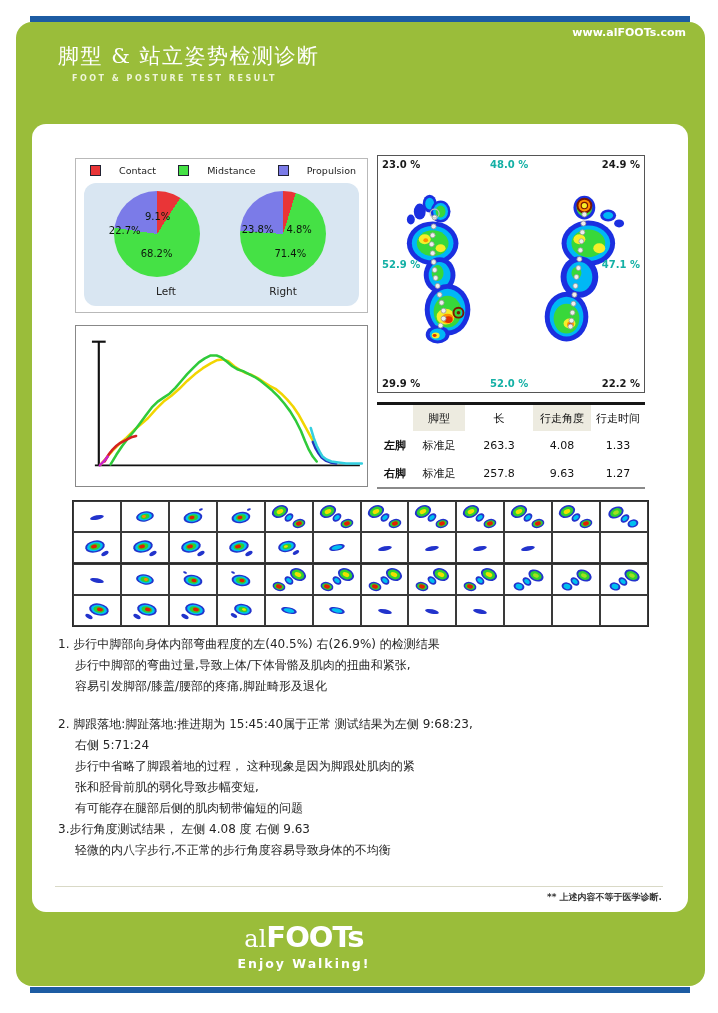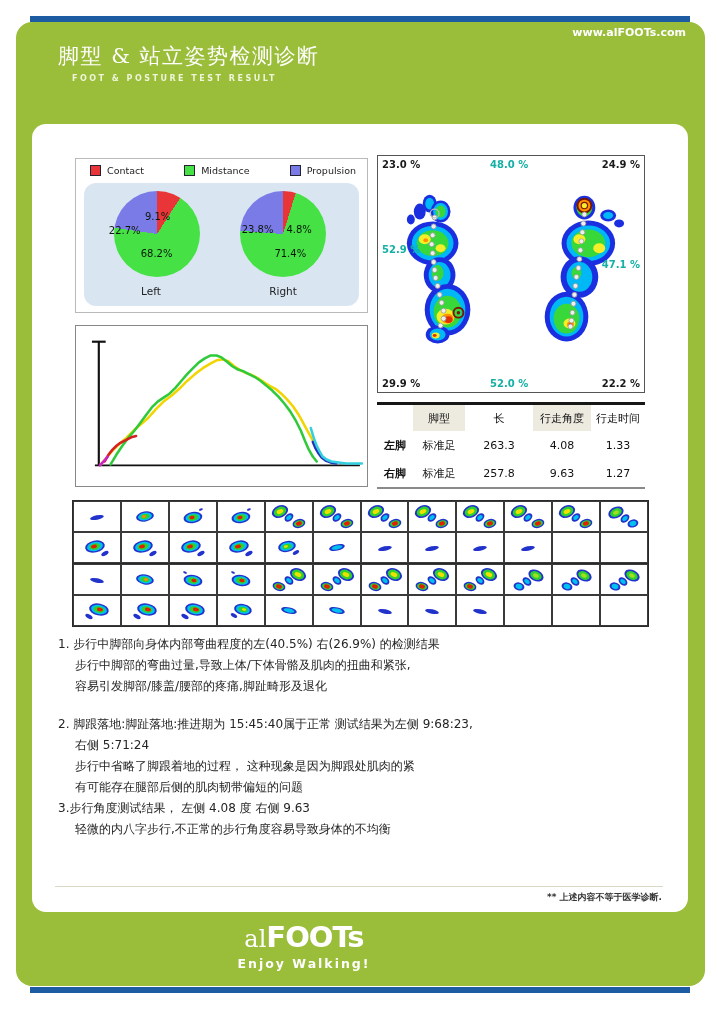--- a/index.html
+++ b/index.html
@@ -15,28 +15,28 @@
 
   
   .website{position:absolute;top:26px;right:32px;color:#fff;font-size:11px;font-weight:bold;margin-left:16px;}
   .title{position:absolute;left:58px;top:42px;color:#fff;font-size:21px;letter-spacing:1.5px;
          font-family:"DejaVu Serif",serif;}
   .subtitle{position:absolute;left:72px;top:74px;color:#eef5d8;font-size:8px;font-weight:bold;letter-spacing:2.5px;}
 
   
   .pie-panel{left:75px;top:158px;width:293px;height:155px;background:#fff;border:1px solid #b9b9b9;box-sizing:border-box;}
   .legend{position:absolute;left:14px;top:6px;width:266px;display:flex;justify-content:space-between;}
-  .legend-item{display:flex;align-items:center;gap:6px;font-size:9.5px;color:#222;}
+  .legend-item{display:flex;align-items:center;gap:18px;font-size:9.5px;color:#222;}
   .legend-swatch{width:11px;height:11px;border:1px solid #223;box-sizing:border-box;}
   .pie-inner{position:absolute;left:8px;top:24px;width:275px;height:123px;background:#d9e6f2;border-radius:12px;}
   .pie{position:absolute;width:86px;height:86px;border-radius:50%;top:8px;}
   .pie-0{left:30px;} .pie-1{left:156px;}
   .pie-label{position:absolute;font-size:10px;color:#0c180c;}
   .pie-name{position:absolute;top:102px;width:86px;text-align:center;font-size:10.5px;color:#222;}
-  .pie-name-0{left:24px;} .pie-name-1{left:156px;}
+  .pie-name-0{left:39px;} .pie-name-1{left:156px;}
 
   
   .curve-panel{left:75px;top:325px;width:293px;height:162px;background:#fff;border:1.5px solid #888;box-sizing:border-box;}
 
   
   .press-panel{left:377px;top:155px;width:268px;height:238px;background:#fff;border:1px solid #555;box-sizing:border-box;}
   .pct{position:absolute;font-size:10px;font-weight:bold;color:#1a1a1a;}
   .pct.teal{color:#14b0a5;}
 
   
@@ -214,21 +214,21 @@
           <circle cx="197" cy="149" r="2.5"></circle>
           <circle cx="196" cy="158" r="2.5"></circle>
           <circle cx="195" cy="166" r="2.5"></circle>
           <circle cx="194" cy="172" r="2.5"></circle>
         </g>
       <circle cx="57" cy="58" r="4.5" fill="none" stroke="#bbb" stroke-width="1.2"></circle>
     </svg>
     <span class="pct" style="left:4px;top:3px;">23.0 %</span>
     <span class="pct teal" style="left:112px;top:3px;">48.0 %</span>
     <span class="pct" style="right:4px;top:3px;">24.9 %</span>
-    <span class="pct teal" style="left:4px;top:88px;text-align:right;">52.9 %</span>
+    <span class="pct teal" style="left:4px;top:103px;text-align:right;">52.9 %</span>
     <span class="pct teal" style="right:4px;top:103px;">47.1 %</span>
     <span class="pct" style="left:4px;bottom:3px;">29.9 %</span>
     <span class="pct teal" style="left:112px;bottom:3px;">52.0 %</span>
     <span class="pct" style="right:4px;bottom:3px;">22.2 %</span>
   </div>
 
   <div class="abs mtable">
     <div class="cell hcell"></div>
     <div class="cell hcell shade">脚型</div>
     <div class="cell hcell">长</div>
@@ -614,20 +614,21 @@
     </div>
   </div>
 
   <div class="abs findings">
     <p>1. 步行中脚部向身体内部弯曲程度的左(40.5%)  右(26.9%) 的检测结果</p>
     <p class="cont">步行中脚部的弯曲过量,导致上体/下体骨骼及肌肉的扭曲和紧张,</p>
     <p class="cont gap1">容易引发脚部/膝盖/腰部的疼痛,脚趾畸形及退化</p>
     <p>2. 脚跟落地:脚趾落地:推进期为 15:45:40属于正常 测试结果为左侧 9:68:23,</p>
     <p class="cont">右侧  5:71:24</p>
     <p class="cont">步行中省略了脚跟着地的过程， 这种现象是因为脚跟处肌肉的紧</p>
+    <p class="cont">张和胫骨前肌的弱化导致步幅变短,</p>
     <p class="cont">有可能存在腿部后侧的肌肉韧带偏短的问题</p>
     <p>3.步行角度测试结果， 左侧 4.08 度 右侧 9.63</p>
     <p class="cont">轻微的内八字步行,不正常的步行角度容易导致身体的不均衡</p>
   </div>
 
   <div class="abs divider"></div>
   <div class="note">** 上述内容不等于医学诊断.</div>
 
   <div class="logo-wrap">
     <div>

